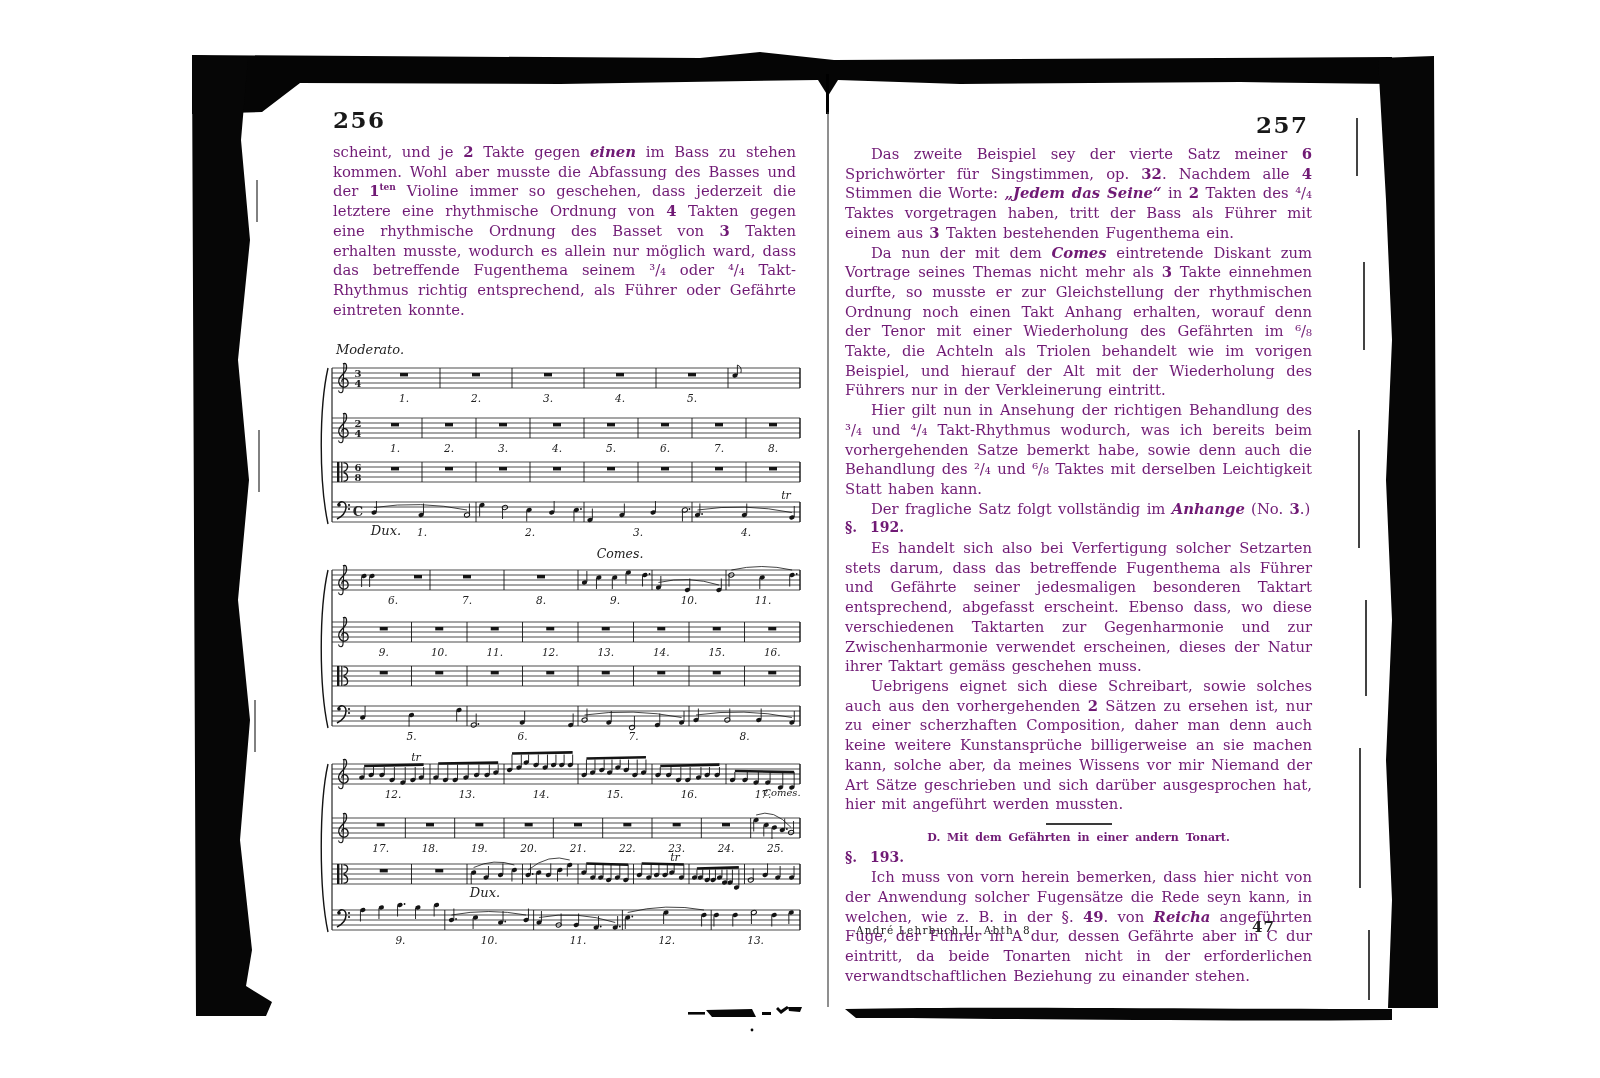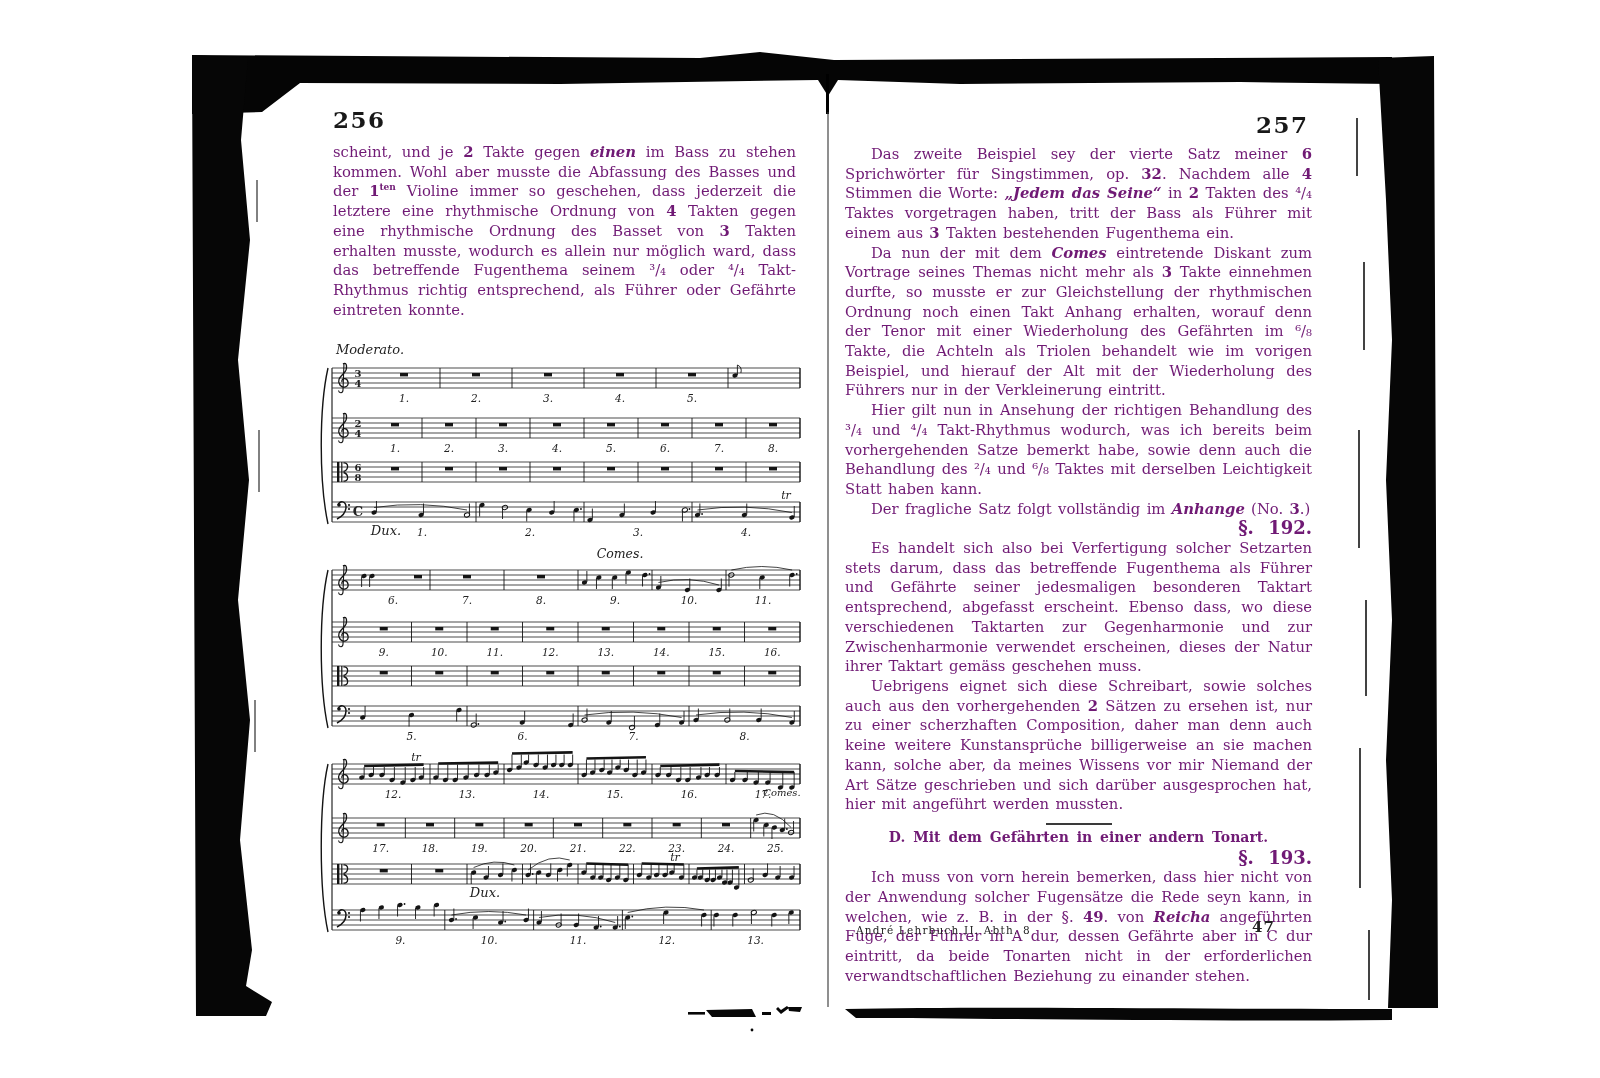--- a/index.html
+++ b/index.html
@@ -11,23 +11,23 @@
   #pn-right{left:1256px;top:99px;}
   .col{position:absolute;font-size:14.8px;line-height:19.7px;text-align:justify;
        word-spacing:1.6px;color:#701a75;}
   #col-left{left:333px;top:142px;width:463px;}
   #col-right{left:845px;top:144px;width:467px;}
   .col p{margin:0;}
   .col p.ind{text-indent:26px;}
   .seg-b{font-weight:bold;}
   .seg-bi{font-style:italic;font-weight:bold;}
   .seg-sup{vertical-align:super;font-size:9px;font-weight:bold;line-height:0;}
-  .sect{text-align:right;font-weight:bold;font-size:18px;margin:5px 0 3px;
+  .sect{text-align:left;font-weight:bold;font-size:14px;margin:5px 0 3px;
         word-spacing:8px;text-indent:0;}
-  .h2d{text-align:center;font-weight:bold;font-size:14px;margin:6px 0 2px;
+  .h2d{text-align:center;font-weight:bold;font-size:11px;margin:6px 0 2px;
        word-spacing:3px;text-indent:0;}
   .divider{width:66px;height:2px;background:#3a3a3a;margin:9px auto 3px;}
   #music-box{position:absolute;left:318px;top:340px;width:500px;height:622px;}
   .sig{position:absolute;color:#222;}
   #sig-left{left:856px;top:924px;font-size:10.5px;letter-spacing:1.2px;}
   #sig-right{left:1252px;top:918px;font-size:15px;font-weight:bold;letter-spacing:1px;}
 </style>
 </head>
 <body>
 

